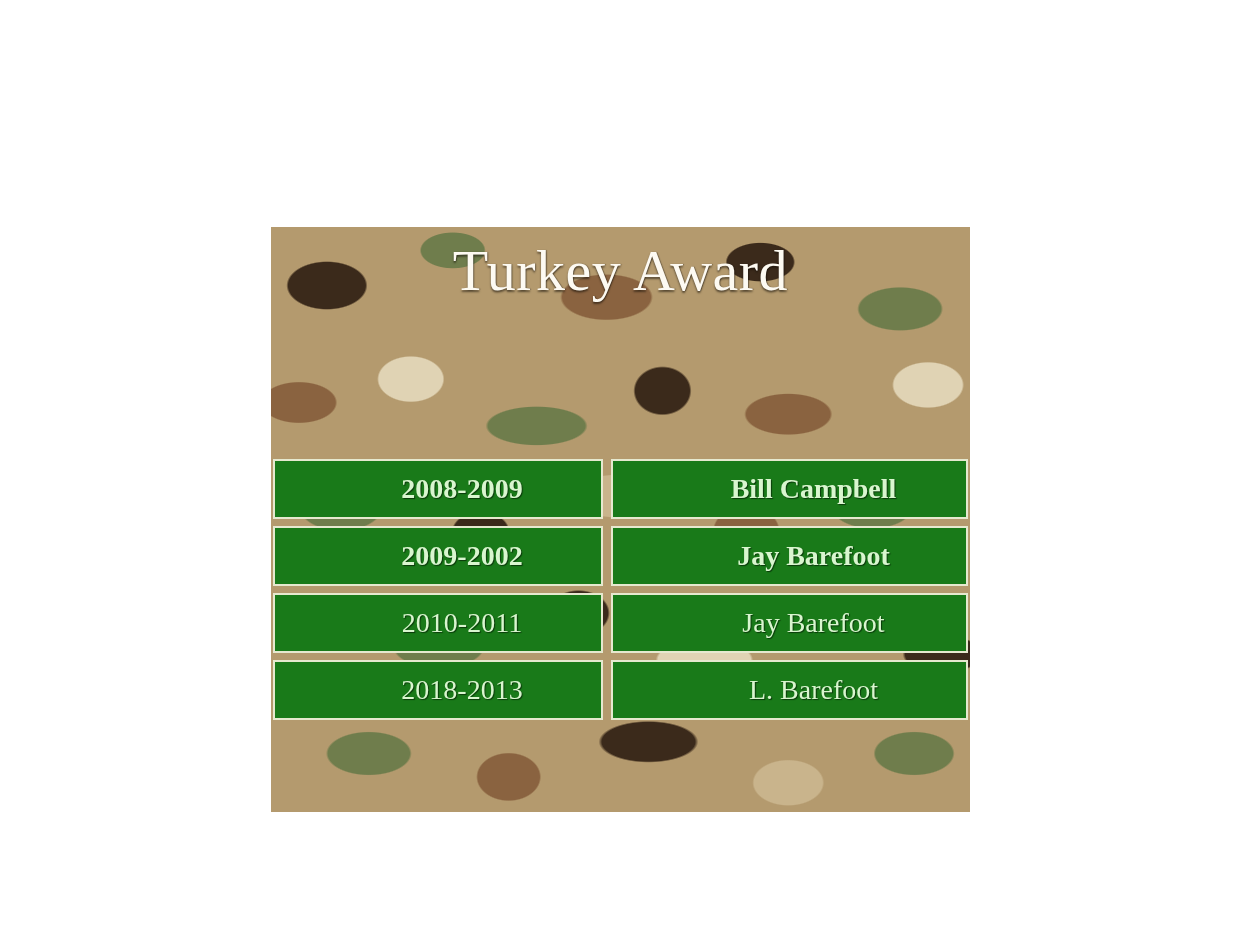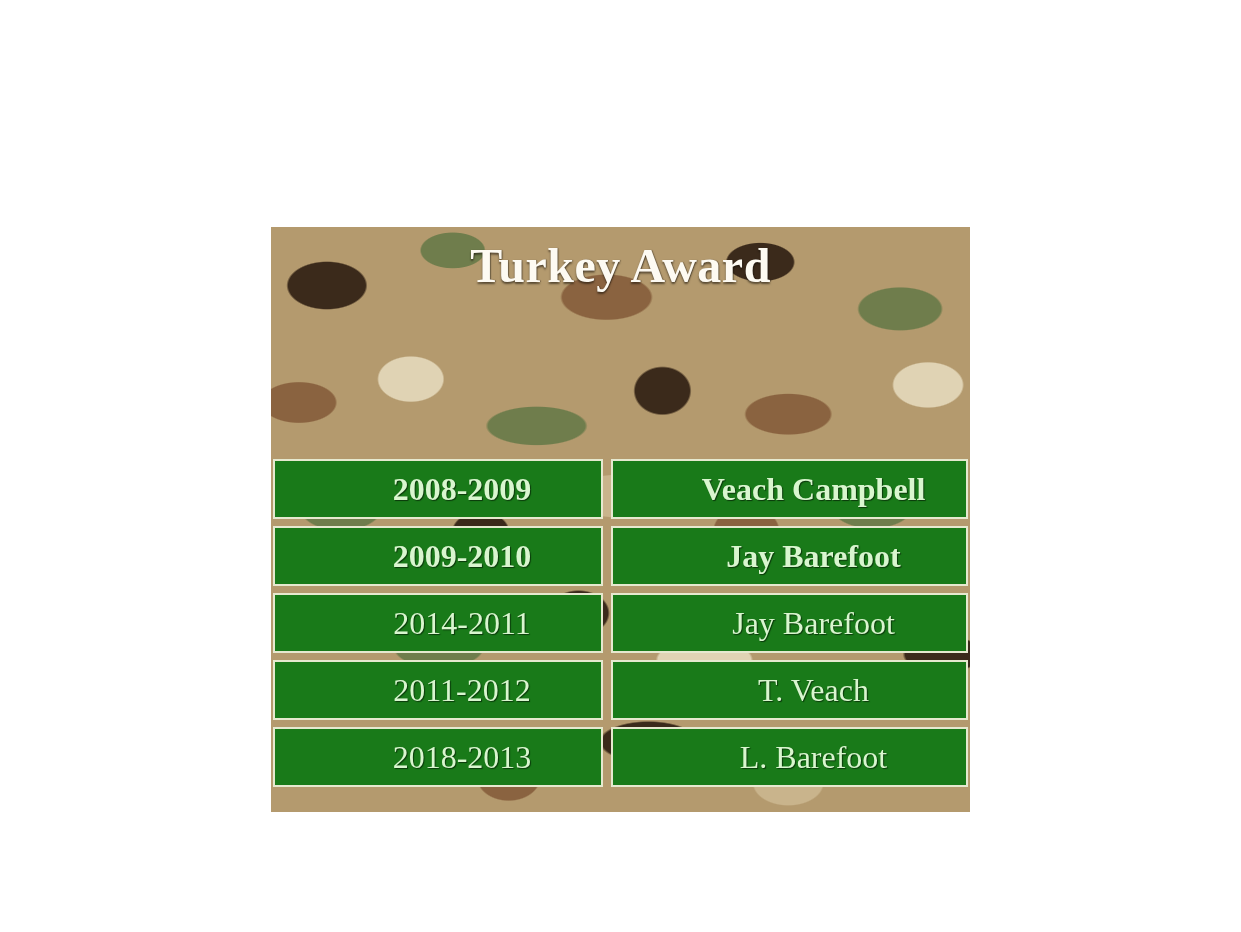--- a/index.html
+++ b/index.html
@@ -64,22 +64,22 @@
   #plaque-header {
     position: relative;
     height: 232px;
     display: flex;
     align-items: flex-start;
     justify-content: center;
   }
   #plaque-title {
     margin-top: 14px;
     font-family: "Liberation Serif", serif;
-    font-weight: bold;
-    font-size: 48px;
+    font-weight: normal;
+    font-size: 58px;
     line-height: 1.05;
     letter-spacing: 0.5px;
     color: #fdfaf2;
     text-shadow:
       0 2px 2px rgba(20,14,8,0.55),
       1px 0 1px rgba(20,14,8,0.35);
     white-space: nowrap;
   }
 
   
@@ -100,21 +100,21 @@
   }
   .award-cell {
     background: #197a19;
     border: 2px solid #e6e9cf;
     box-sizing: border-box;
     display: flex;
     align-items: center;
     justify-content: center;
     color: #d9f6cf;
     font-family: "Liberation Serif", serif;
-    font-size: 32px;
+    font-size: 28px;
     line-height: 1;
     text-shadow: 1px 1px 1px rgba(6,40,6,0.8);
     overflow: hidden;
     white-space: nowrap;
     padding-left: 48px;
   }
   .award-cell.year {
     flex: 0 0 330px;
   }
   .award-cell.name {
@@ -130,33 +130,29 @@
 <div id="award-plaque">
 
   <div id="plaque-header">
     <div id="plaque-title">Turkey Award</div>
   </div>
 
   <div id="awards-table">
 
   <div class="award-row bold">
         <div class="award-cell year">2008-2009</div>
-        <div class="award-cell name">Veach Campbell</div>
+        <div class="award-cell name">Bill Campbell</div>
       </div>
       <div class="award-row bold">
-        <div class="award-cell year">2009-2010</div>
+        <div class="award-cell year">2009-2002</div>
         <div class="award-cell name">Jay Barefoot</div>
       </div>
       <div class="award-row">
-        <div class="award-cell year">2014-2011</div>
+        <div class="award-cell year">2010-2011</div>
         <div class="award-cell name">Jay Barefoot</div>
-      </div>
-      <div class="award-row">
-        <div class="award-cell year">2011-2012</div>
-        <div class="award-cell name">T. Veach</div>
       </div>
       <div class="award-row">
         <div class="award-cell year">2018-2013</div>
         <div class="award-cell name">L. Barefoot</div>
       </div>
     </div>
 
 </div>
 
 </body></html>

